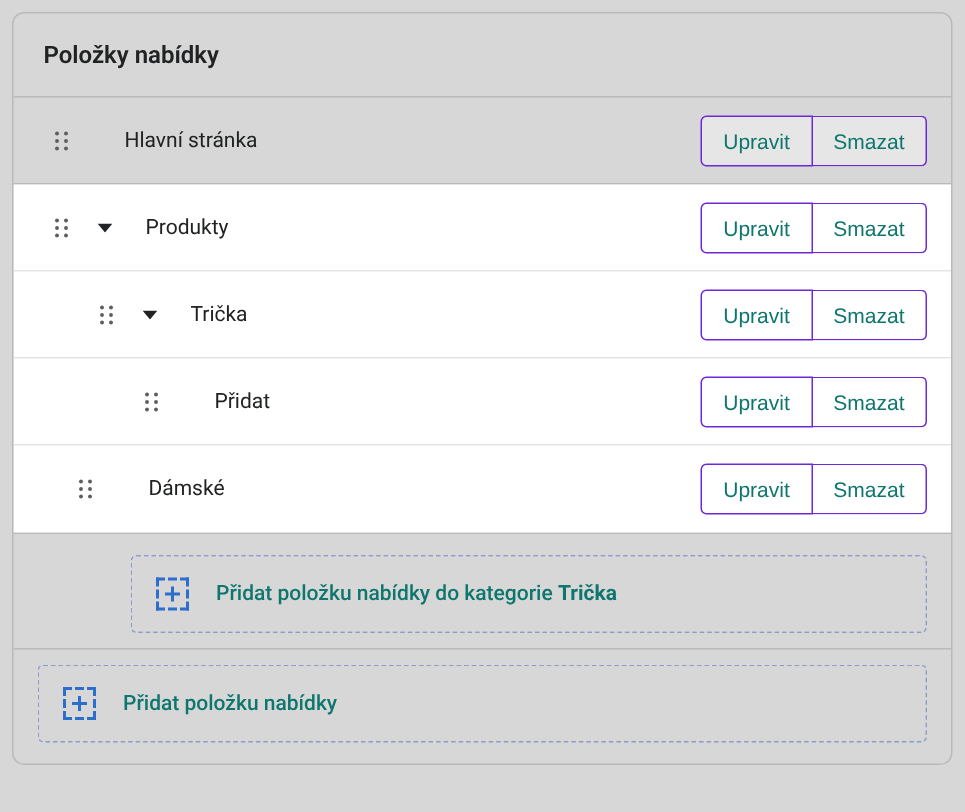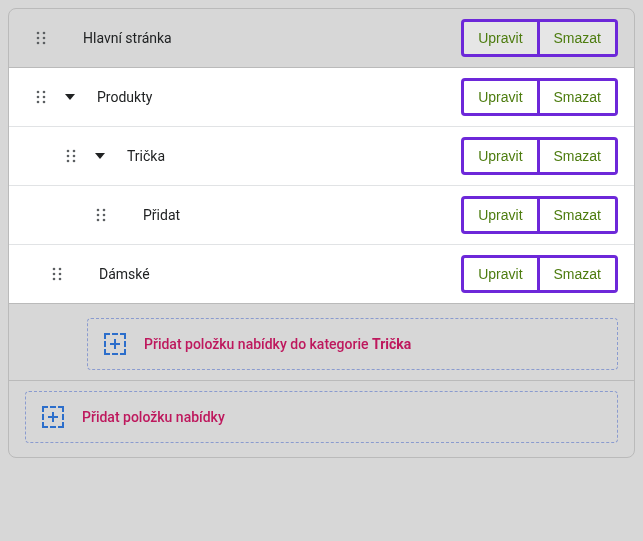--- a/index.html
+++ b/index.html
@@ -54,24 +54,24 @@
   }
   .caret svg { width: 10px; height: 6px; }
   .spacer-caret { width: 14px; margin-left: 14px; flex-shrink: 0; }
   .label {
     margin-left: 20px;
     flex: 1;
   }
   .btn-group { display: flex; gap: 0; }
   .btn {
     background: #fff;
-    border: 3px solid #6d28d9;
+    border: 1px solid #6d28d9;
     padding: 8px 14px;
     font-size: 14px;
-    color: #4d7c0f;
+    color: #0f766e;
     cursor: pointer;
   }
   .btn:first-child { border-radius: 4px 0 0 4px; }
   .btn:last-child { border-radius: 0 4px 4px 0; border-left: none; }
   .dim .btn { background: #e6e6e6; }
   .add-row {
     display: flex;
     align-items: center;
     border: 1px dashed #8a9bcf;
     border-radius: 4px;
@@ -83,27 +83,28 @@
   .add-row.level-1 { margin-left: 48px; }
   .add-row.level-2 { margin-left: 78px; margin-top: 14px; }
   .add-wrap { border-bottom: 1px solid #bababa; }
   .add-icon {
     width: 22px; height: 22px;
     border: 2px dashed #2c6ecb;
     display: flex; align-items: center; justify-content: center;
     flex-shrink: 0;
   }
   .add-icon svg { width: 12px; height: 12px; stroke: #2c6ecb; stroke-width: 2; }
-  .add-text { margin-left: 18px; color: #be185d; font-weight: 500; }
+  .add-text { margin-left: 18px; color: #0f766e; font-weight: 500; }
   .add-text strong { font-weight: 700; }
 </style>
 </head>
 <body>
 
 <div class="panel">
+  <div class="panel-header">Položky nabídky</div>
 
   <div class="row dim pad-0">
     <span class="drag">
       <svg viewBox="0 0 10 14">
           <circle cx="2" cy="2" r="1.3" fill="currentColor"></circle>
           <circle cx="8" cy="2" r="1.3" fill="currentColor"></circle>
           <circle cx="2" cy="7" r="1.3" fill="currentColor"></circle>
           <circle cx="8" cy="7" r="1.3" fill="currentColor"></circle>
           <circle cx="2" cy="12" r="1.3" fill="currentColor"></circle>
           <circle cx="8" cy="12" r="1.3" fill="currentColor"></circle>

